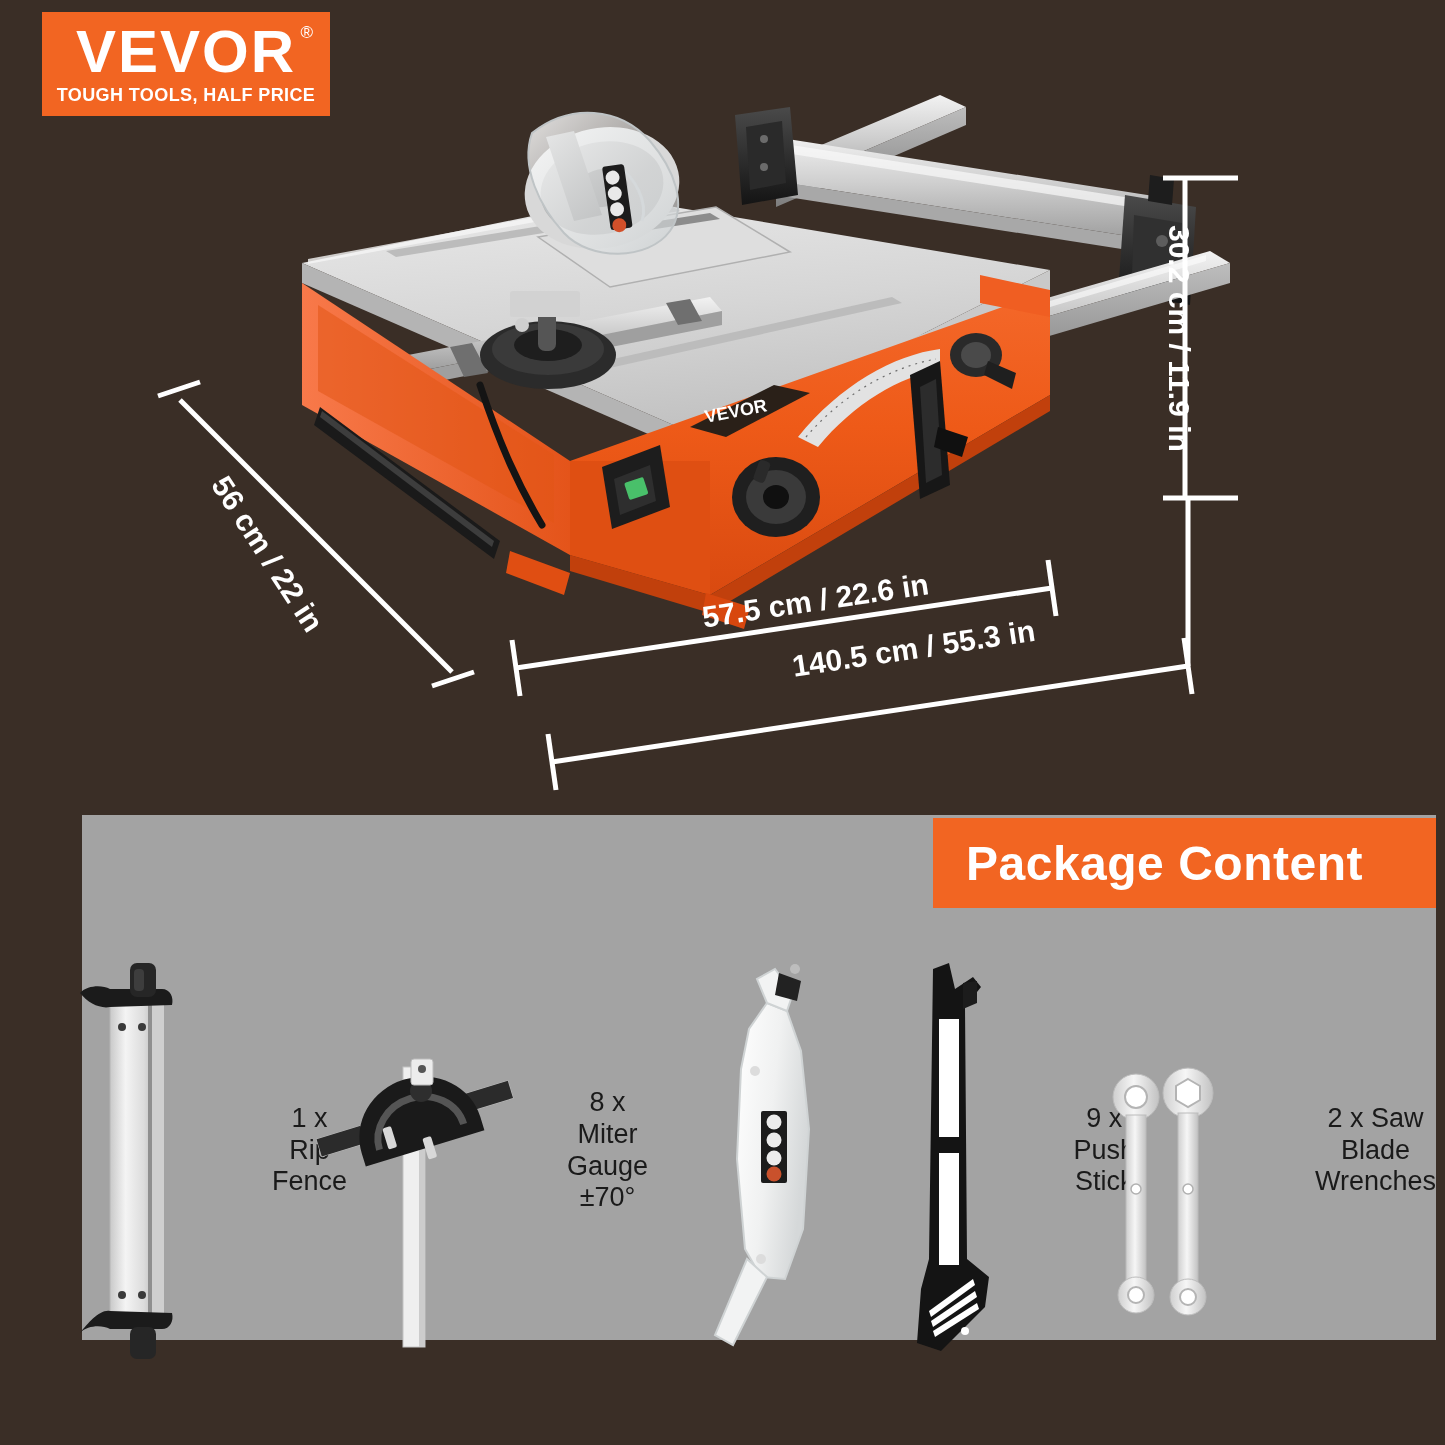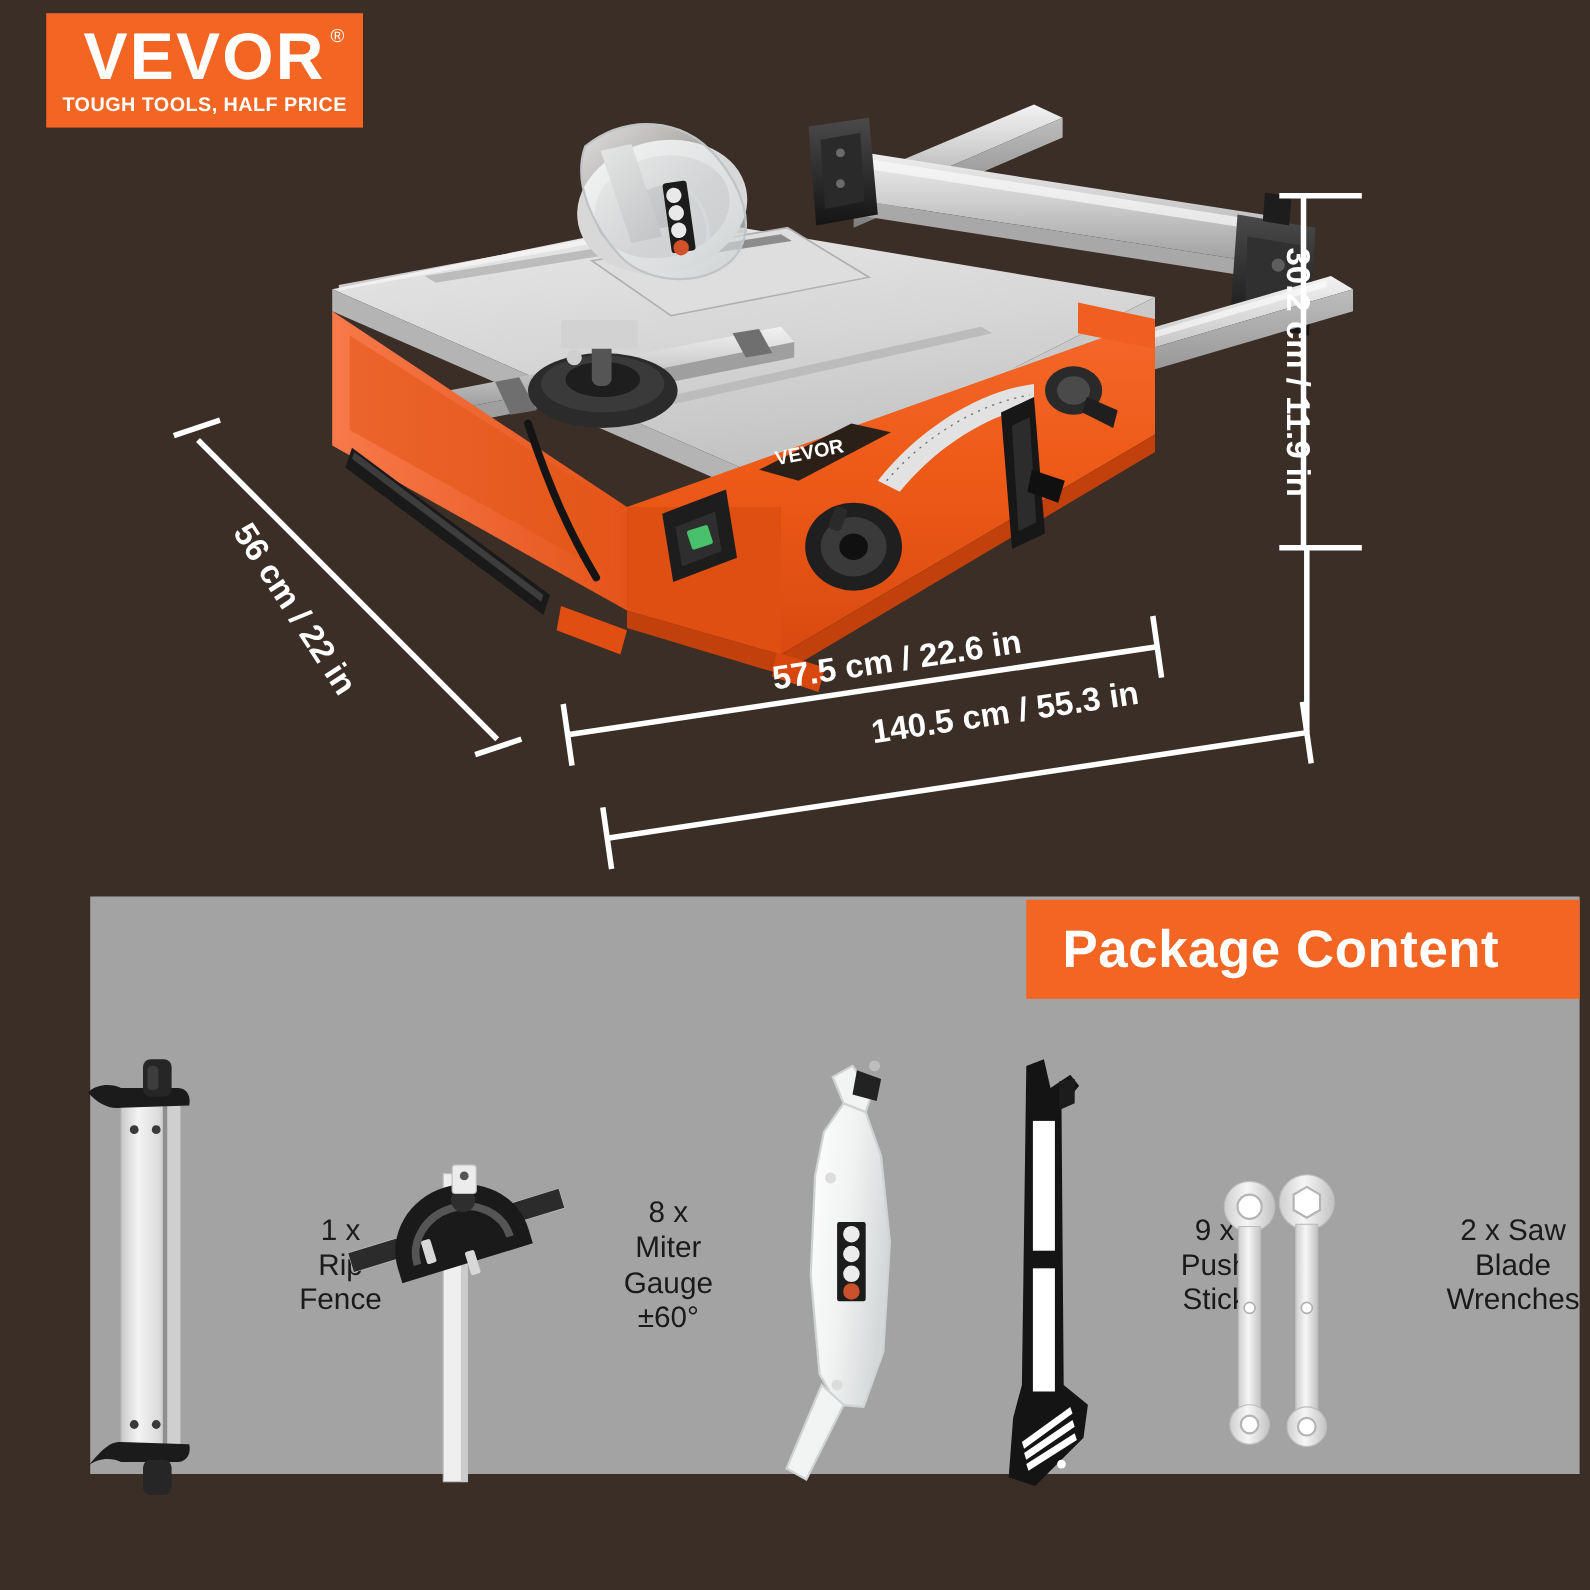--- a/index.html
+++ b/index.html
@@ -364,21 +364,21 @@
             <path d="M70,178 A44,40 0 0 1 158,178" fill="none" stroke="#555" stroke-width="7" transform="rotate(-17 114 176)"></path>
             <circle cx="114" cy="132" r="11" fill="#2e2e2e"></circle>
             <rect x="104" y="100" width="22" height="26" rx="3" fill="#ececec" stroke="#bbb" stroke-width="1"></rect>
             <circle cx="115" cy="110" r="4" fill="#555"></circle>
             <rect x="78" y="168" width="9" height="22" rx="2" fill="#d8d8d8" transform="rotate(-17 82 178)"></rect>
             <rect x="118" y="178" width="9" height="22" rx="2" fill="#d8d8d8" transform="rotate(-17 122 188)"></rect>
           </svg>
         </div>
         <div class="item-label">
           <span>8 x Miter</span><br>
-          <span>Gauge ±60°</span>
+          <span>Gauge ±70°</span>
         </div>
       </div>
 
       <div class="item">
         <div class="item-art">
           <svg width="190" height="400" viewBox="0 0 190 400">
             <defs>
               <linearGradient id="shGrad" x1="0" y1="0" x2="1" y2="0.4">
                 <stop offset="0%" stop-color="#ffffff"></stop>
                   <stop offset="55%" stop-color="#f0f1f1"></stop>

